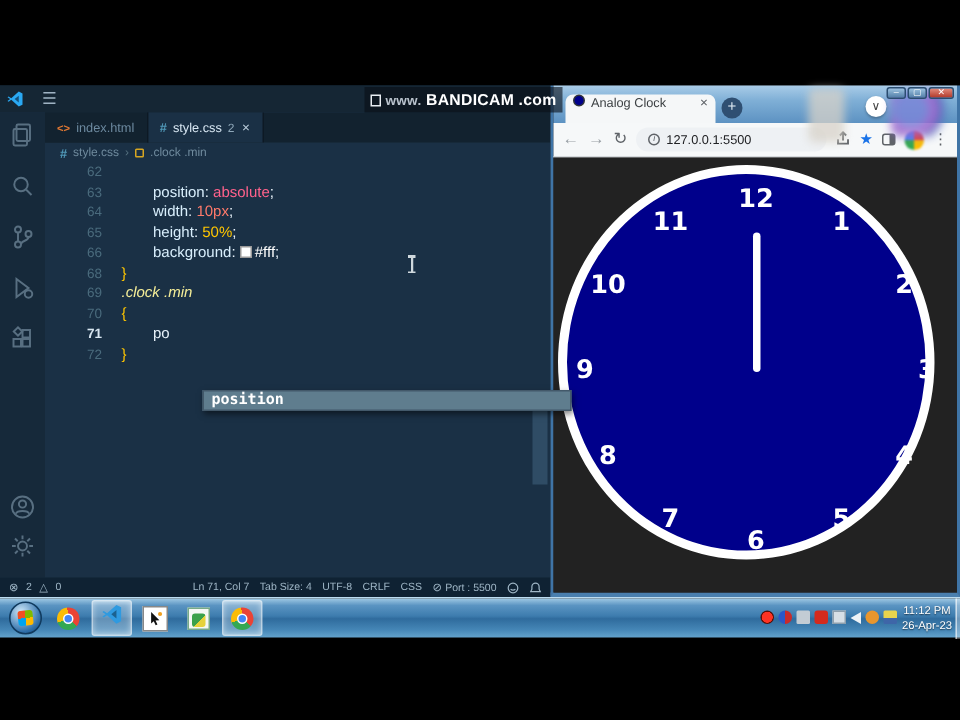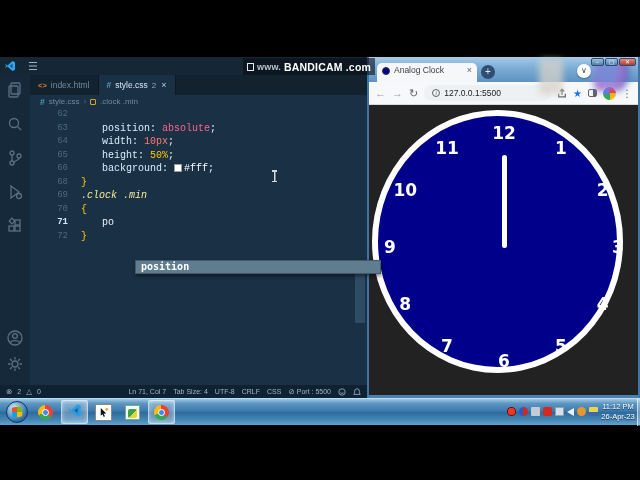--- a/index.html
+++ b/index.html
@@ -31,21 +31,21 @@
   .ticon-html{color:#e37933;font-size:7.5px;font-weight:bold;}
   .ticon-css{color:#519aba;font-size:8.5px;font-weight:bold;}
   .tab .badge{color:#8fa8ba;font-size:8px;}
   .tab .close{color:#b9cbd9;font-size:9px;margin-left:1px;}
   .vs-breadcrumb{height:13px;display:flex;align-items:center;gap:4px;padding-left:10px;
                  font-size:8px;color:#6f8a9d;}
   .bc-sym{display:inline-block;width:6px;height:6px;border:1px solid #d8a621;border-radius:1px;}
   .bc-sep{color:#55707f;}
 
   .vs-editor{position:absolute;left:0;top:33px;right:0;bottom:0;overflow:hidden;
-             font-family:Liberation Mono, monospace;font-size:10px;}
+             font-family:Liberation Sans, sans-serif;font-size:10px;}
   .cl{display:flex;height:13.5px;line-height:13.5px;white-space:pre;}
   .ln{width:45px;text-align:right;padding-right:7px;color:#4a6b7d;font-size:9px;flex:0 0 auto;}
   .cl.active .ln{color:#d9e7f2;font-weight:bold;}
   .lc{padding-left:6px;}
   .lc.ind1{padding-left:27px;}
   .tk-prop{color:#d8eefc;} .tk-pun{color:#e8f2fa;} .tk-val{color:#ff628c;}
   .tk-num{color:#ff7a6b;} .tk-pct{color:#ffc600;} .tk-hex{color:#ffffff;}
   .tk-str{color:#ffe792;} .tk-brace{color:#ffc600;} .tk-plain{color:#e8f2fa;}
   .tk-sel{color:#f5ee98;font-style:italic;}
   .tk-swatch{display:inline-block;width:8px;height:8px;background:#fff;border:1px solid #999;
@@ -70,21 +70,21 @@
   .chrome{position:absolute;left:367px;top:57px;width:273px;height:341px;
           border-left:2px solid #3f74a6;border-right:2px solid #3f74a6;border-bottom:3px solid #4a7fae;
           background:#222;}
   .ch-top{position:absolute;left:0;top:0;width:100%;height:25px;
           background:linear-gradient(180deg,#a9cce8 0%,#7fafd6 40%,#5d92c2 100%);}
   .win-controls{position:absolute;right:2px;top:1px;display:flex;gap:1px;z-index:3;}
   .wc{width:13px;height:8px;border:1px solid #2a4d70;border-radius:2px;color:#fff;font-size:6px;
       line-height:6px;text-align:center;background:linear-gradient(#9cc2e0,#537fa8);}
   .wc.close{width:17px;background:linear-gradient(#e38b7d,#b13a2a);}
   .ch-tab{position:absolute;left:8px;top:6px;width:100px;height:19px;background:#f5f7f8;
-          border-radius:5px 5px 0 0;display:flex;align-items:flex-end;gap:4px;padding:12px 5px;
+          border-radius:5px 5px 0 0;display:flex;align-items:flex-start;gap:4px;padding:0 5px;
           font-size:8.5px;color:#3c4043;}
   .favicon{width:8px;height:8px;border-radius:50%;background:#00008b;border:1.5px solid #30343a;flex:0 0 auto;}
   .ch-tab .close{margin-left:auto;color:#5f6368;font-size:9px;}
   .newtab{position:absolute;left:112px;top:8px;width:14px;height:14px;border-radius:50%;
           background:#2f4f72;color:#dfeaf3;font-size:10px;line-height:13px;text-align:center;}
   .chevbtn{position:absolute;right:47px;top:7px;width:14px;height:14px;border-radius:50%;background:#fff;
            color:#444;font-size:8px;line-height:13px;text-align:center;box-shadow:0 1px 2px rgba(0,0,0,.3);}
   .blur-blob1{position:absolute;left:170px;top:2px;width:24px;height:36px;background:rgba(215,210,200,0.75);
               filter:blur(3px);z-index:2;border-radius:4px;}
   .blur-blob2{position:absolute;right:6px;top:4px;width:38px;height:30px;z-index:2;filter:blur(3px);

